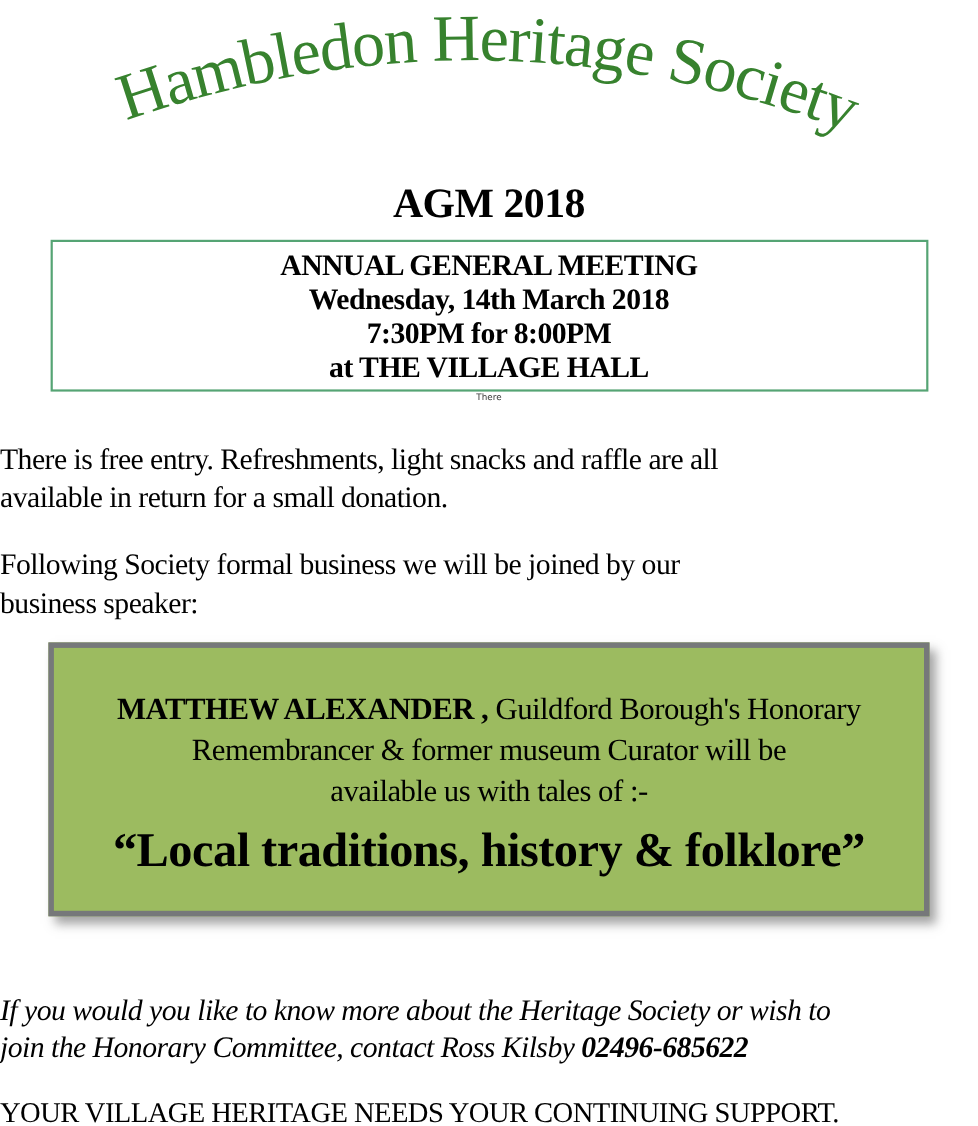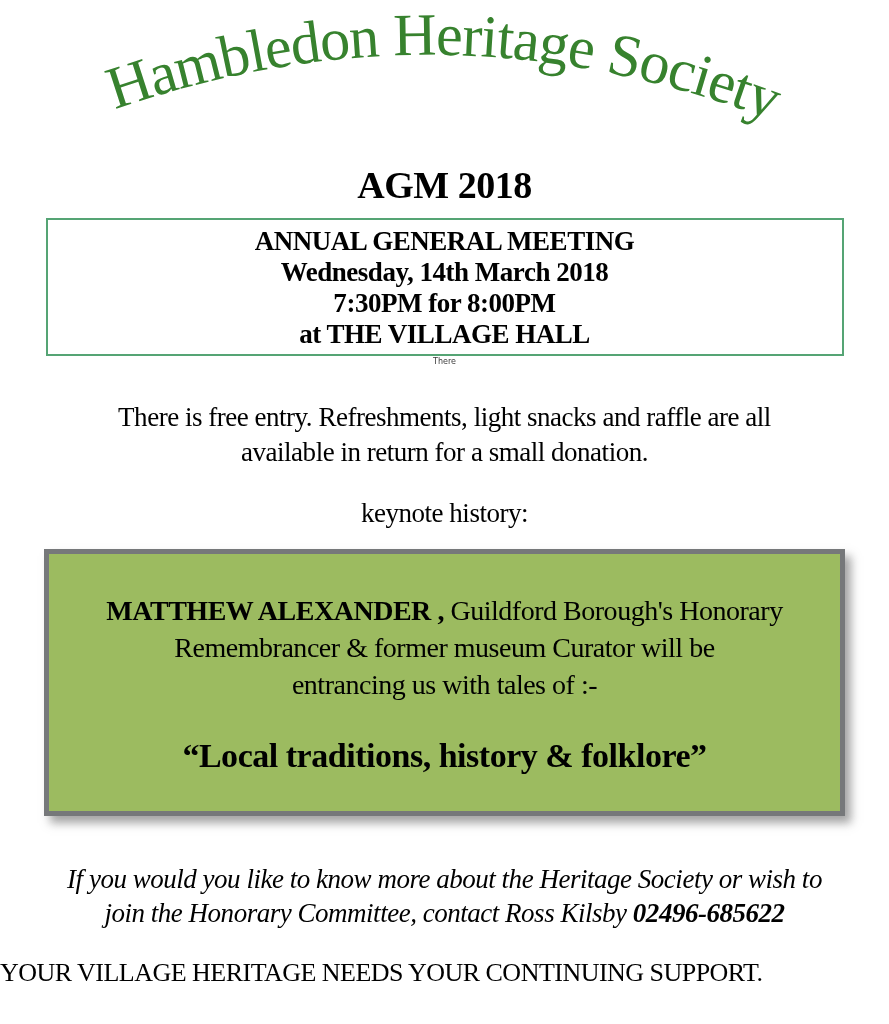--- a/index.html
+++ b/index.html
@@ -43,21 +43,21 @@
   .artifact {
     text-align: center;
     font-size: 8px;
     line-height: 9px;
     margin-top: 1px;
     color: #3a3a3a;
     font-family: "DejaVu Sans", sans-serif;
     letter-spacing: 0;
   }
   .para {
-    text-align: center;
+    text-align: left;
     font-size: 27px;
     line-height: 35px;
   }
   .para-intro   { margin-top: 34px; }
   .para-keynote { margin-top: 26px; }
   .speaker-box {
     width: 801px;
     box-sizing: border-box;
     margin: 18px auto 0 auto;
     background: var(--speaker-box-bg, #9cbb60);
@@ -65,32 +65,31 @@
     box-shadow: 6px 7px 9px rgba(90, 90, 90, 0.55);
     padding: 38px 18px 32px 18px;
   }
   .speaker-line {
     font-size: 28px;
     line-height: 37px;
     text-align: center;
   }
   .speaker-name { font-weight: bold; }
   .speaker-topic {
-    font-size: 34px;
+    font-size: 44px;
     font-weight: bold;
     line-height: 46px;
     text-align: center;
-    margin-top: 30px;
+    margin-top: 12px;
   }
   .contact {
     font-style: italic;
     font-size: 27px;
     line-height: 34px;
-    text-align: center;
-    margin-top: 46px;
+    margin-top: 68px;
   }
   .contact-phone { font-weight: bold; }
   .footer-line {
     font-size: 26px;
     line-height: 32px;
     text-align: left;
     margin-top: 27px;
     letter-spacing: -0.02em;
   }
 </style>
@@ -118,29 +117,30 @@
 </div>
 
 <div class="artifact">There</div>
 
 <div class="para para-intro">
   <div>There is free entry. Refreshments, light snacks and raffle are all</div>
   <div>available in return for a small donation.</div>
 </div>
 
 <div class="para para-keynote">
-  <div>keynote history:</div>
+  <div>Following Society formal business we will be joined by our</div>
+  <div>business speaker:</div>
 </div>
 
 <div class="speaker-box">
   <div class="speaker-line">
     <span class="speaker-name">MATTHEW ALEXANDER ,</span><span> Guildford Borough's Honorary</span>
   </div>
   <div class="speaker-line">Remembrancer &amp; former museum Curator will be</div>
-  <div class="speaker-line">entrancing us with tales of :-</div>
+  <div class="speaker-line">available us with tales of :-</div>
   <div class="speaker-topic">“Local traditions, history &amp; folklore”</div>
 </div>
 
 <div class="contact">
   <div>If you would you like to know more about the Heritage Society or wish to</div>
   <div>
     <span>join the Honorary Committee, contact Ross Kilsby </span><span class="contact-phone">02496-685622</span>
   </div>
 </div>
 

